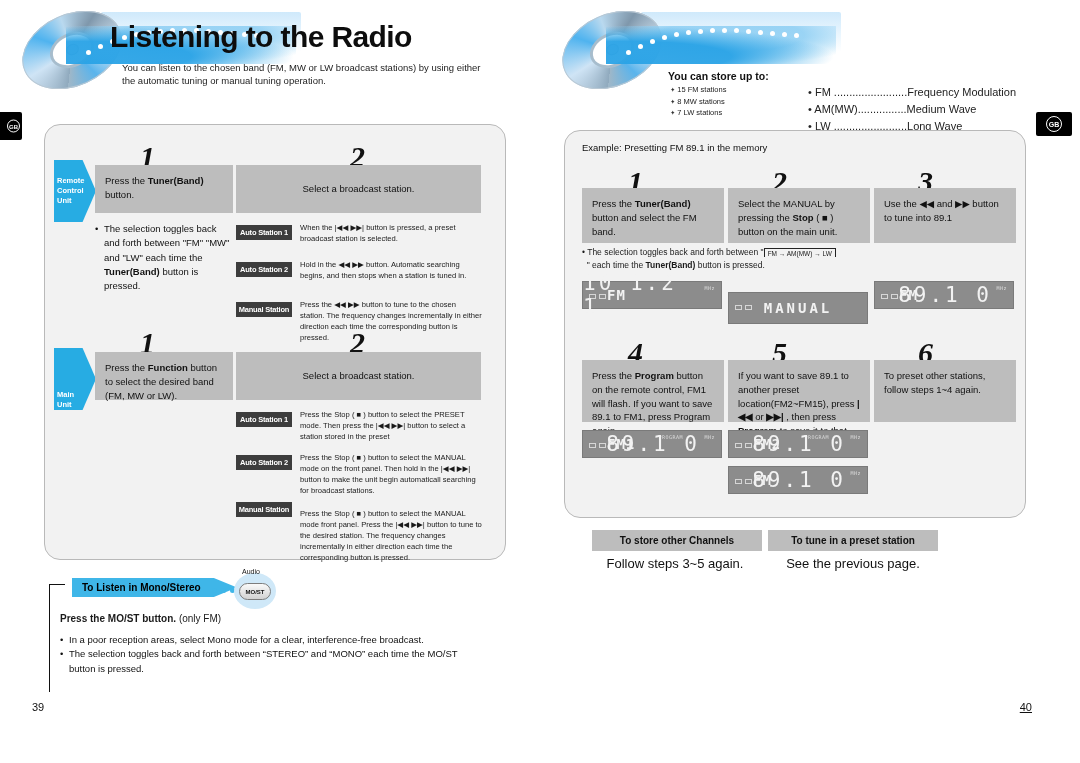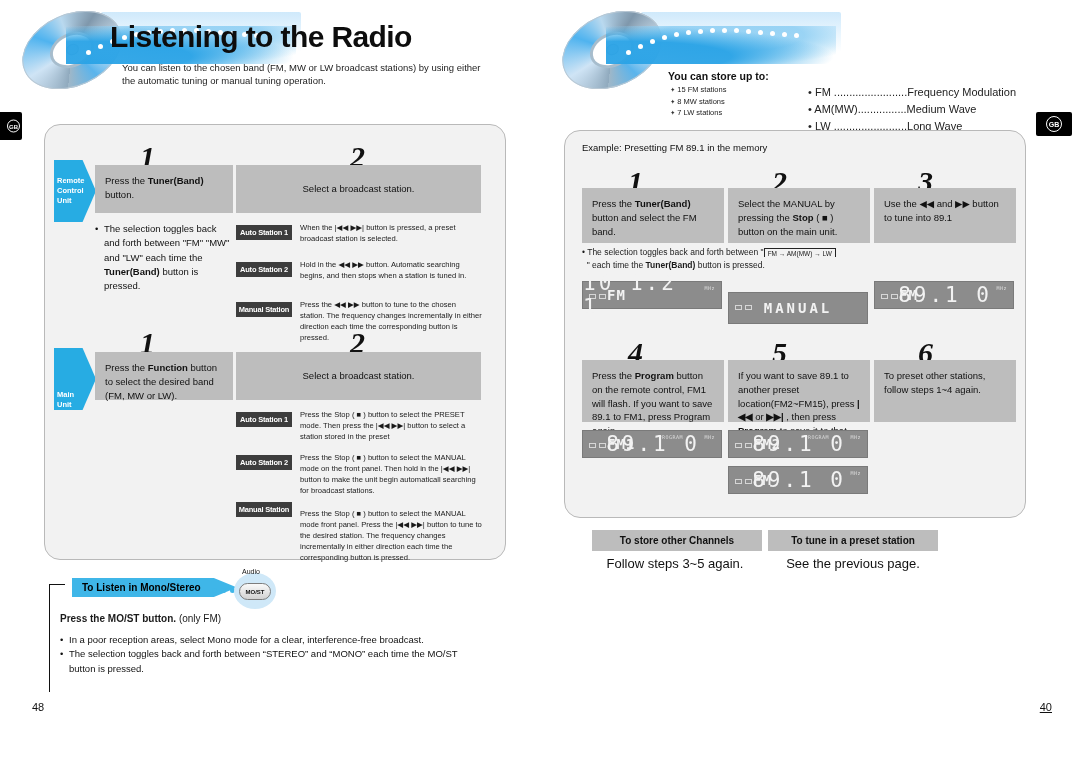--- a/index.html
+++ b/index.html
@@ -310,21 +310,21 @@
 
     <div style="position:absolute;left:60px;top:613px;font-size:10px;">
       <b>Press the MO/ST button.</b><span> (only FM)</span>
     </div>
 
     <div class="bullet" style="left:60px;top:631px;width:400px;">
       <div class="li" style="margin-top:2px;">In a poor reception areas, select Mono mode for a clear, interference-free broadcast.</div>
       <div class="li">The selection toggles back and forth between “STEREO” and “MONO” each time the MO/ST button is pressed.</div>
     </div>
 
-    <div class="pageno" style="left:32px;">48</div>
+    <div class="pageno" style="left:32px;">39</div>
   </div>
 
   <div class="half half-right">
 
     <div class="banner" style="left:6px;width:520px;">
       <div class="banner-swoosh"></div>
       <div class="disc-wrap">
         <div class="disc-outer"></div>
         <div class="disc-inner"></div>
         <div class="disc-hole"></div>
@@ -451,16 +451,16 @@
       <div class="band">FM</div>
       <div class="freq">89.1 0</div>
     </div>
 
     <div class="cap-box" style="left:52px;top:530px;">To store other Channels</div>
     <div class="cap-note" style="left:50px;top:556px;">Follow steps 3~5 again.</div>
 
     <div class="cap-box" style="left:228px;top:530px;">To tune in a preset station</div>
     <div class="cap-note" style="left:228px;top:556px;">See the previous page.</div>
 
-    <div class="pageno" style="right:28px;text-decoration:underline;">40</div>
+    <div class="pageno" style="right:48px;text-decoration:underline;">40</div>
   </div>
 
 </div>
 
 </body></html>

